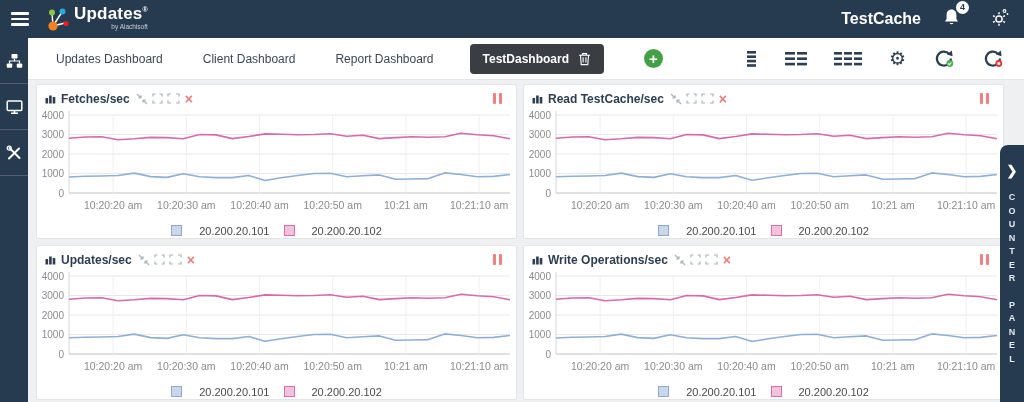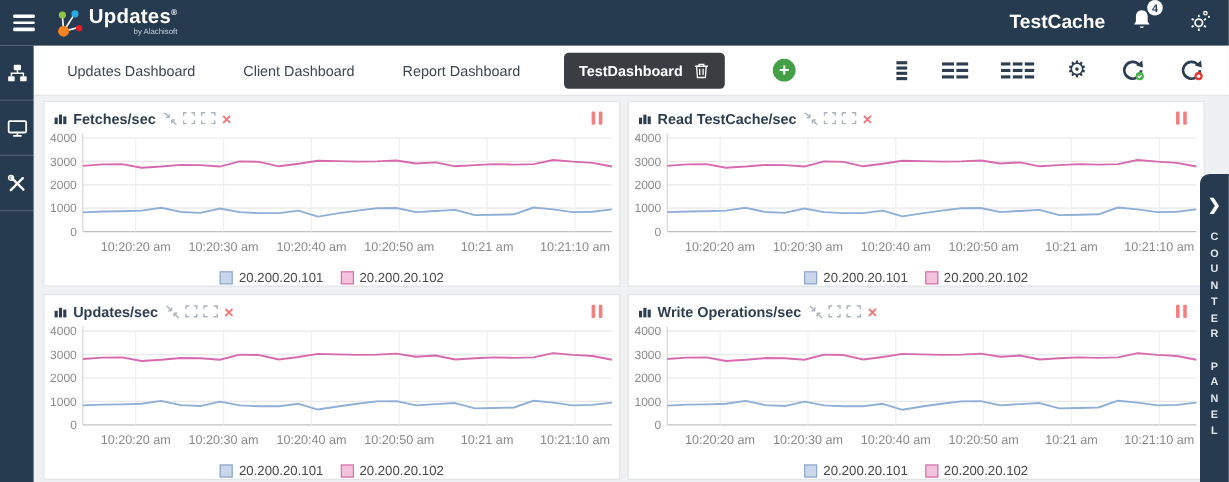--- a/index.html
+++ b/index.html
@@ -47,21 +47,21 @@
   .charts { position:absolute; left:28px; top:80px; padding:4px 0 0 8px; display:grid;
     grid-template-columns:481px 481px; grid-auto-rows:155px; gap:6px; }
   .panel { background:#fff; border:1px solid #e2e4e7; border-radius:2px; padding:1px 2px; overflow:hidden; }
   .panel-head { display:flex; align-items:center; padding:4px 6px 0 6px; height:21px; }
   .panel-title { font-size:12px; font-weight:bold; color:#2c3e50; margin:0 6px 0 5px; white-space:nowrap; }
   .ptool { display:flex; align-items:center; margin-right:4px; cursor:pointer; }
   .close-x { color:#ee7a7a; font-size:14px; font-weight:bold; line-height:10px; cursor:pointer; margin-left:1px; }
   .pause { margin-left:auto; display:flex; gap:3px; margin-right:6px; cursor:pointer; }
   .pause div { width:3px; height:11px; background:#f28080; border-radius:1px; }
   .legend { display:flex; justify-content:center; align-items:center; gap:14px; height:15px; }
-  .legend-item { display:flex; align-items:center; gap:5px; font-size:11px; color:#4a4a4a; }
+  .legend-item { display:flex; align-items:center; gap:17px; font-size:11px; color:#4a4a4a; }
   .legend-swatch { width:11px; height:11px; border-width:1px; border-style:solid; }
 
   
   .counter-panel { position:absolute; right:0; top:145px; bottom:0; width:24px; background:#263b50;
     border-radius:8px 0 0 0; z-index:40; display:flex; flex-direction:column; align-items:center;
     cursor:pointer; }
   .cp-chevron { color:#fff; font-size:13px; font-weight:bold; margin-top:18px; }
   .cp-word { display:flex; flex-direction:column; align-items:center; margin-top:13px; }
   .cp-word div { color:#e3e8ee; font-size:9px; line-height:13.5px; font-weight:bold; }
 </style>

